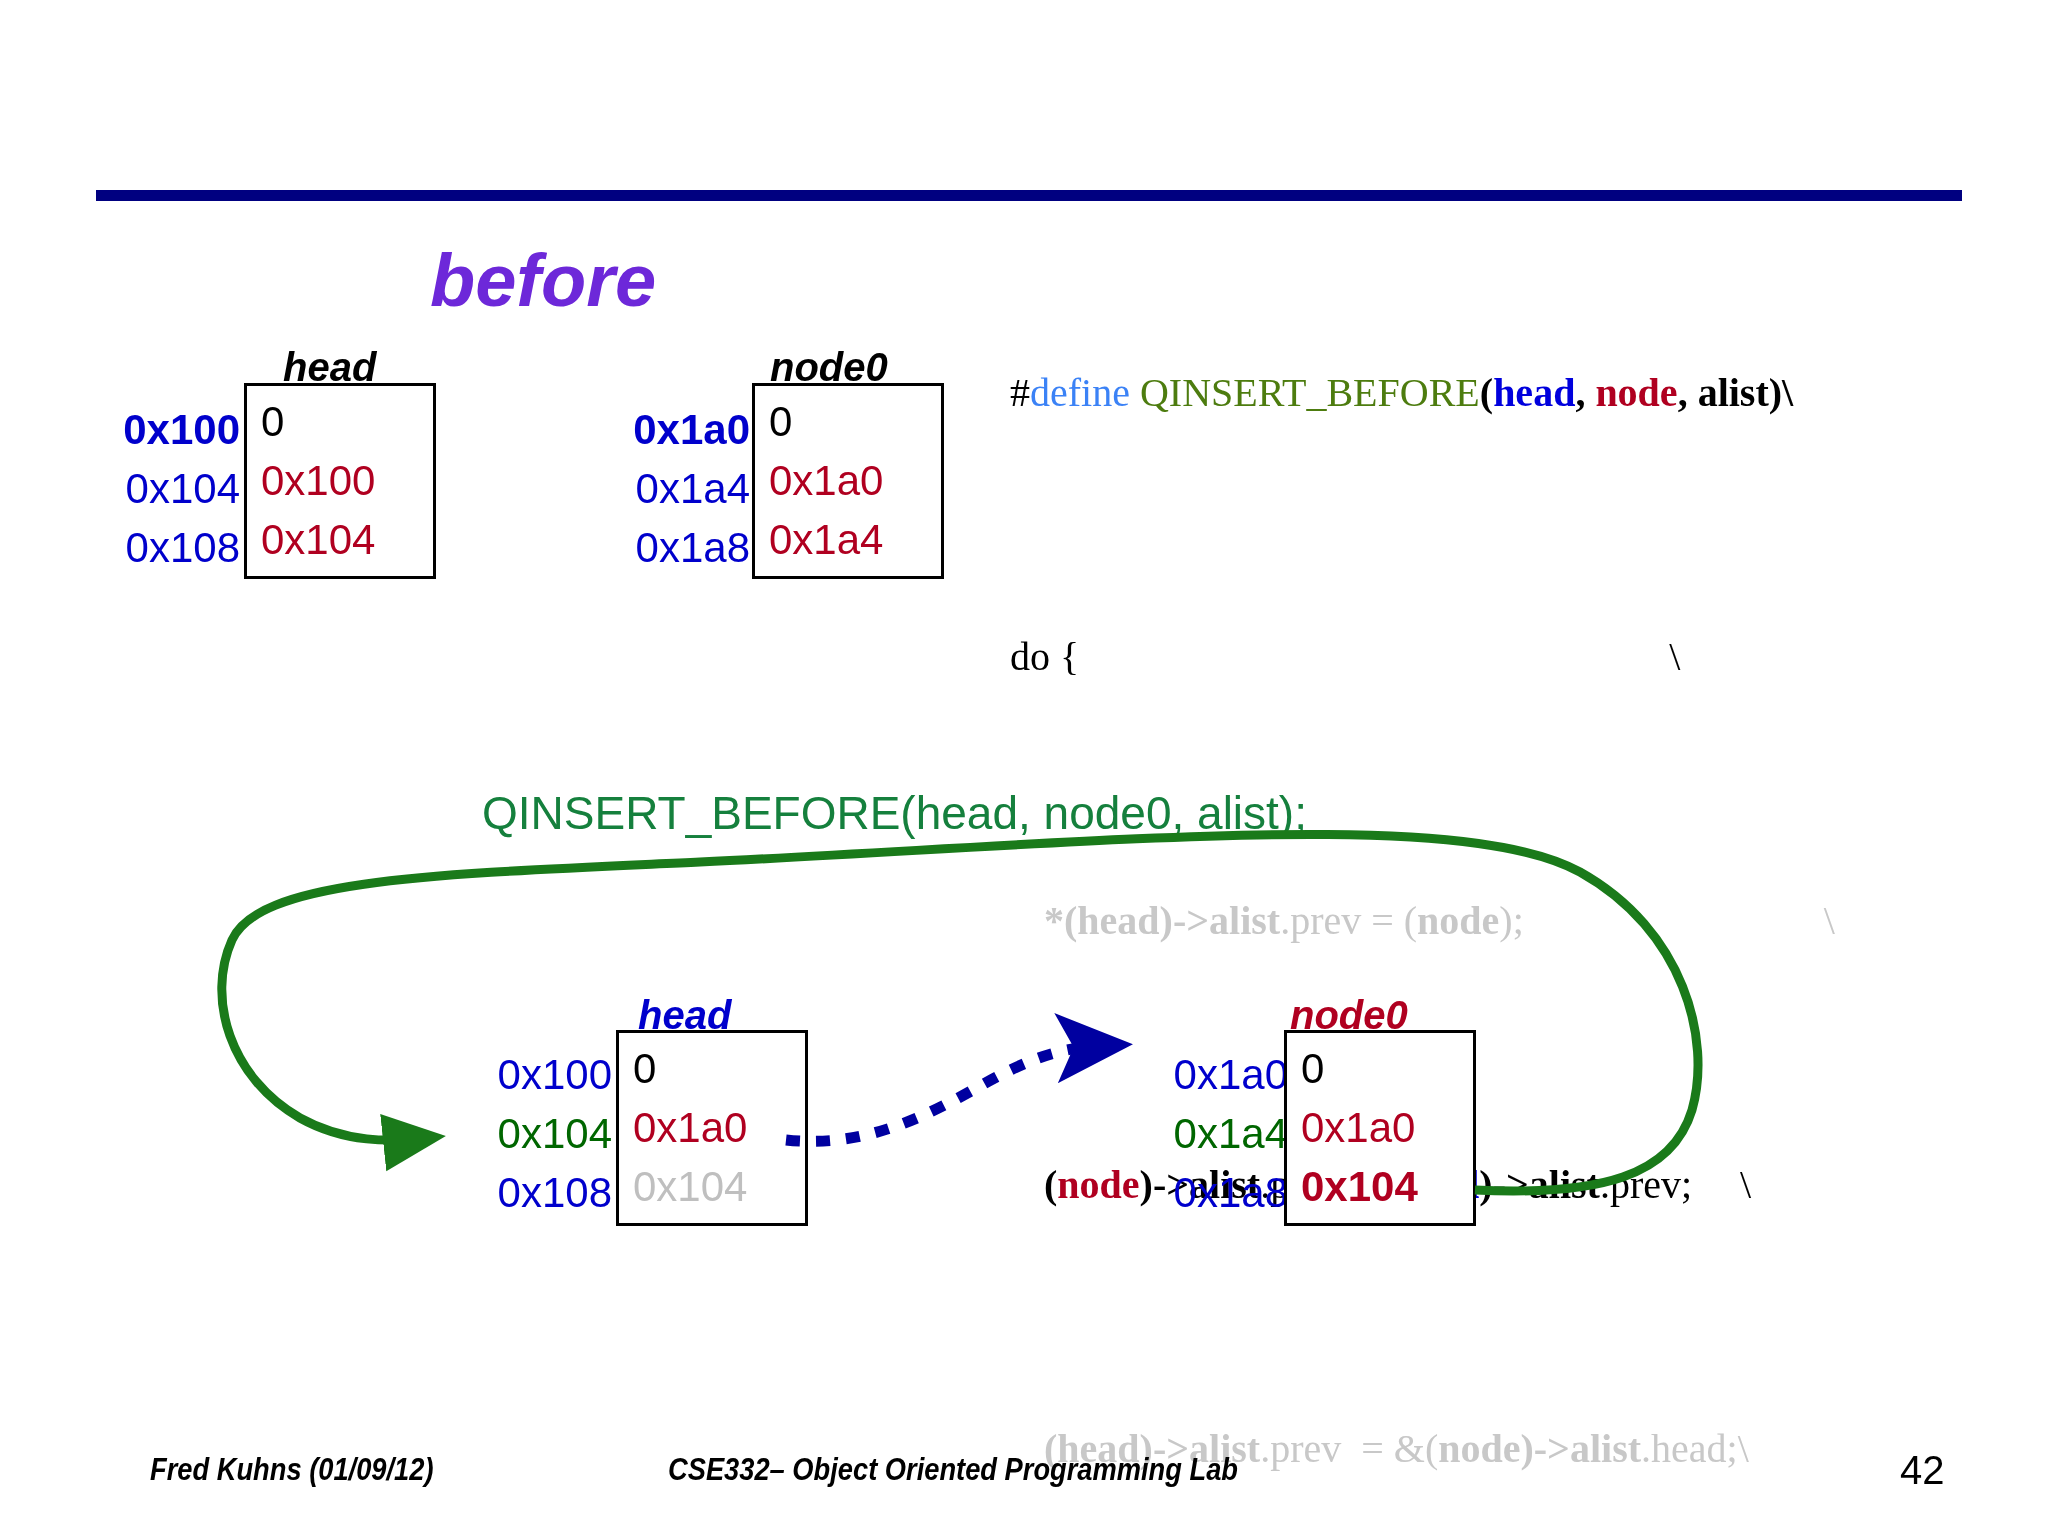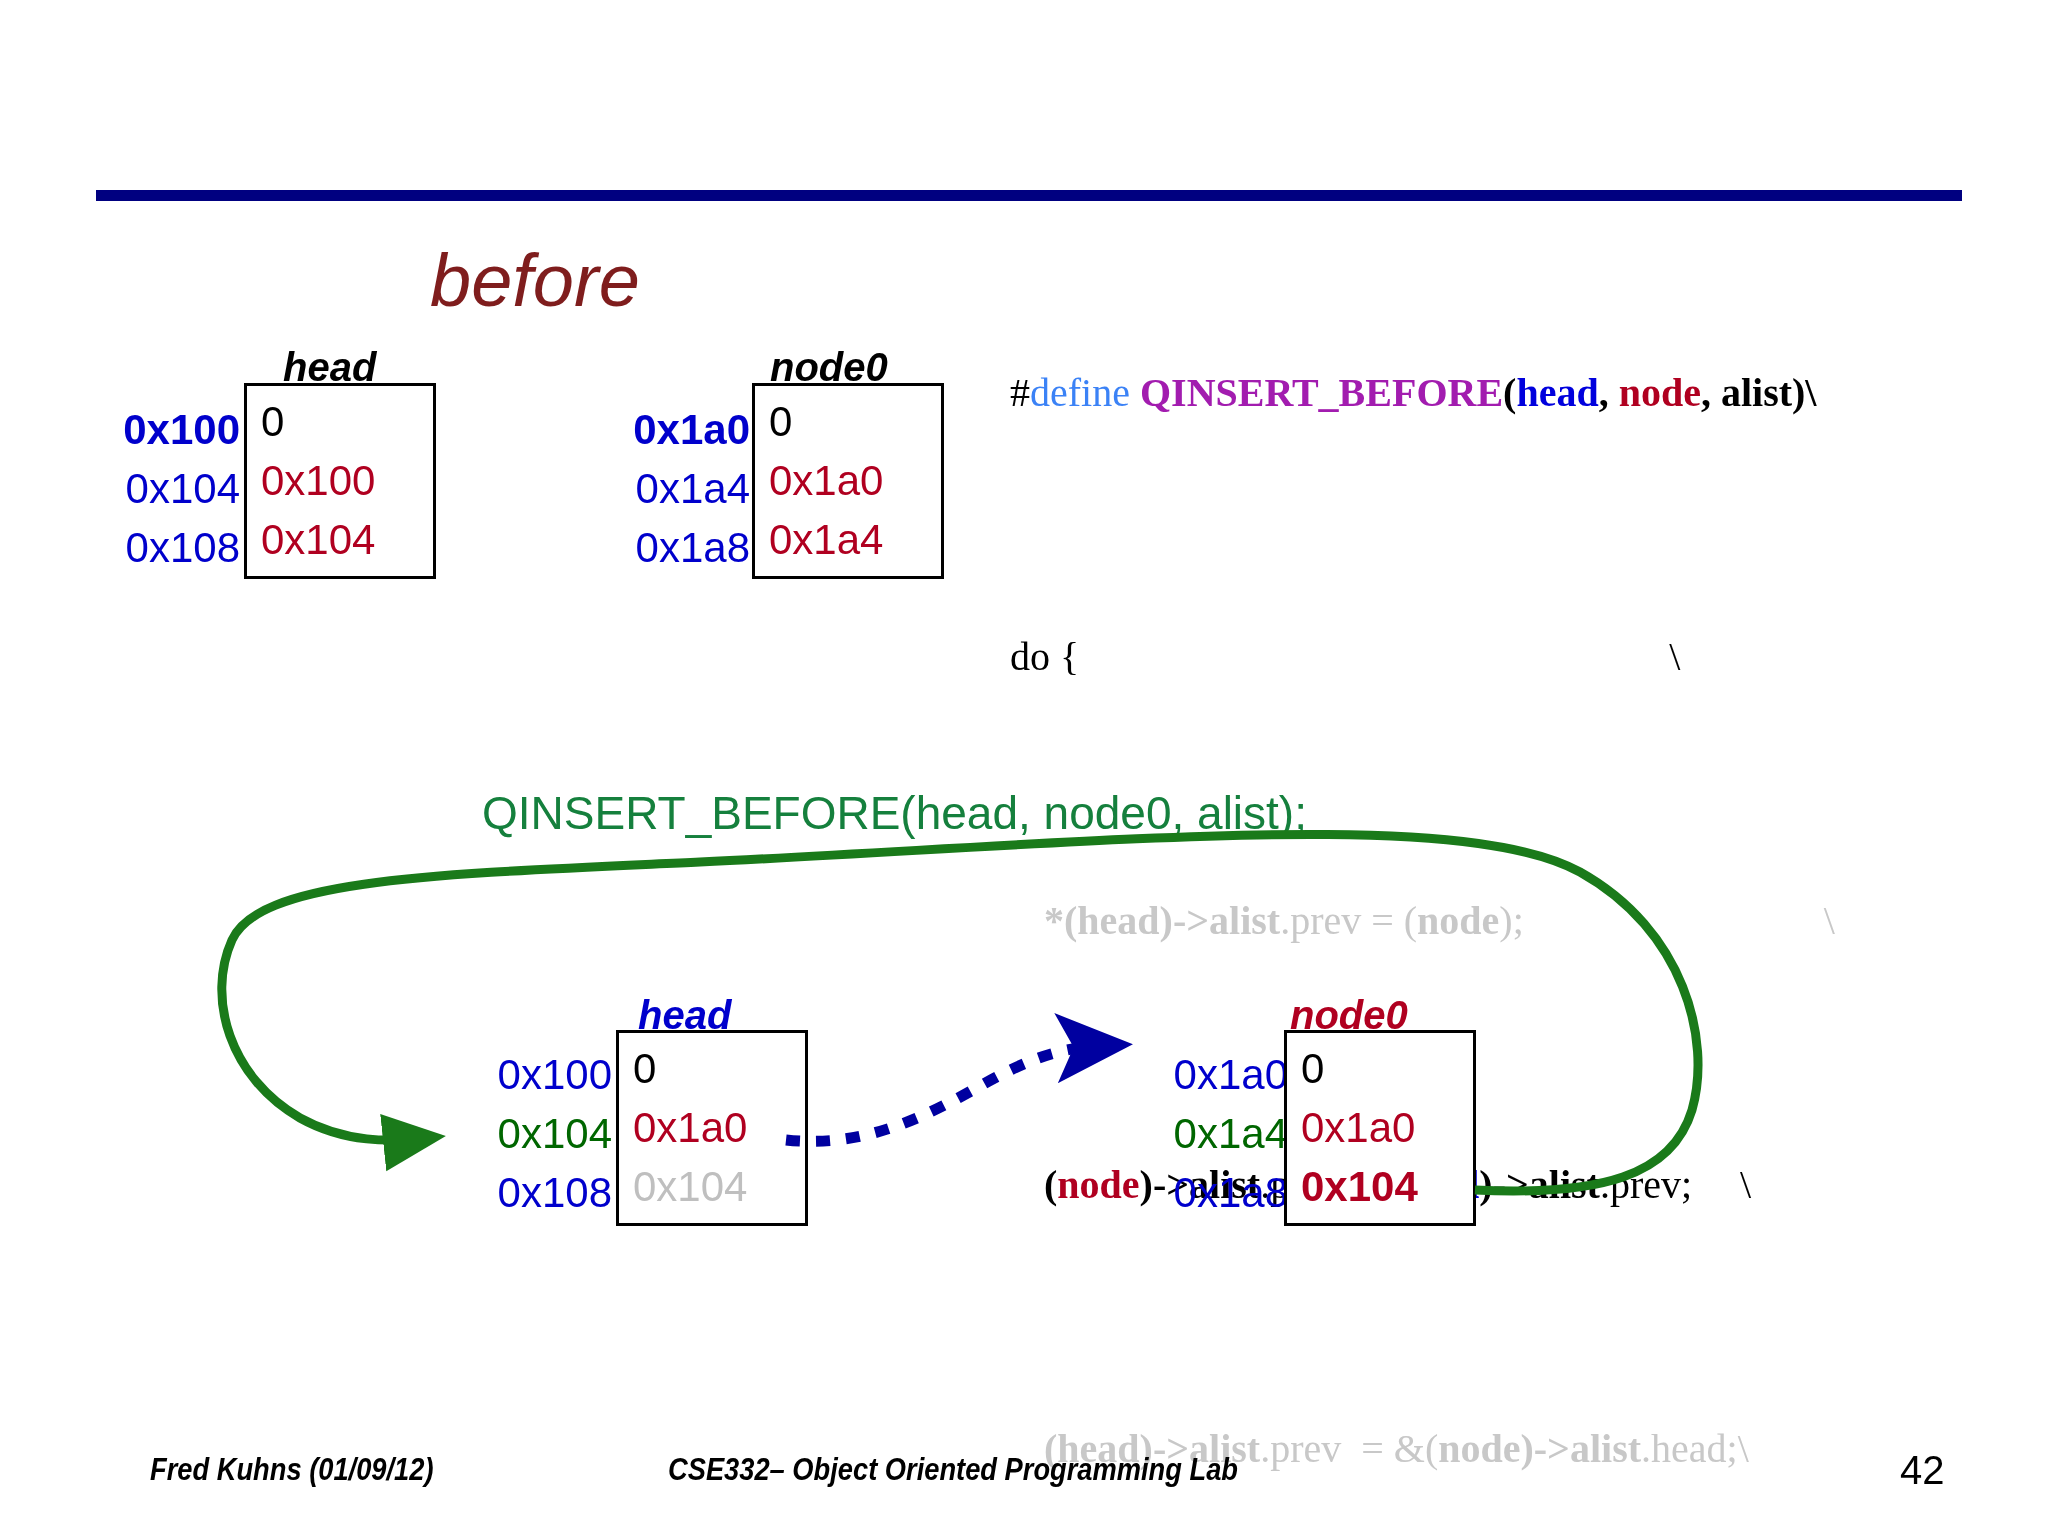--- a/index.html
+++ b/index.html
@@ -25,22 +25,22 @@
   }
   .title-rule{
     position:absolute;left:96px;top:190px;width:1866px;height:11px;
     background:#000080;
   }
 
   
   .before-label{
     position:absolute;left:430px;top:238px;
     font-family:"Liberation Sans",sans-serif;
-    font-style:italic;font-weight:400;
-    font-size:74px;color:#7f1d1d;
+    font-style:italic;font-weight:700;
+    font-size:74px;color:#6d28d9;
     white-space:nowrap;
   }
 
   
   .mem-label{
     position:absolute;
     font-family:"Liberation Sans",sans-serif;
     font-weight:bold;font-style:italic;
     font-size:40px;
     white-space:nowrap;
@@ -81,21 +81,21 @@
     position:absolute;left:1010px;top:228px;width:1010px;
     font-family:"Liberation Serif","DejaVu Serif",serif;
     font-size:40px;
     line-height:66px;
     color:#000000;
     white-space:pre;
   }
   .code .ln{white-space:pre;}
   .kw-define{color:#3b82f6;}
   .kw-hash{color:#000000;}
-  .macro-name{color:#a21caf;font-weight:bold;}
+  .macro-name{color:#4d7c0f;}
   .arg-head{color:#0000dd;font-weight:bold;}
   .arg-node{color:#b00020;font-weight:bold;}
   .arg-alist{color:#000000;font-weight:bold;}
   .brown{color:#000000;}
   .dim{color:#c8c8c8;}
   .dim-b{color:#c8c8c8;font-weight:bold;}
   .b{font-weight:bold;}
 
   
   .call-line{

